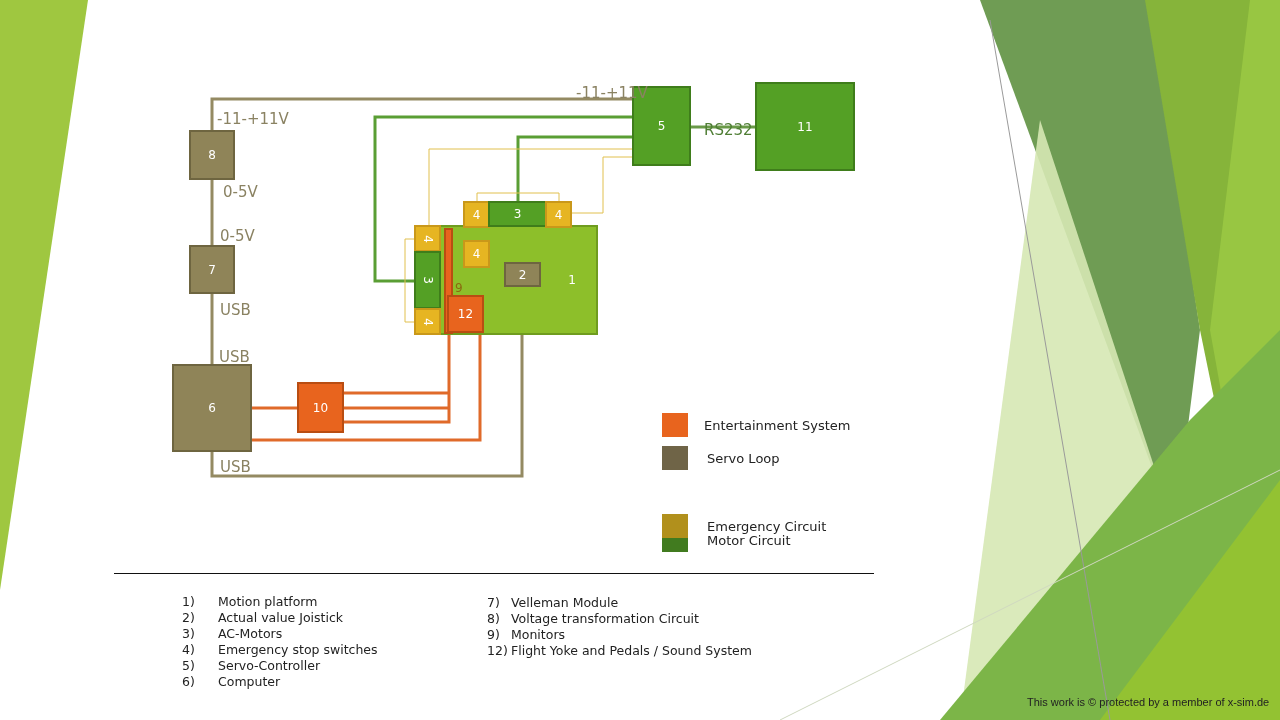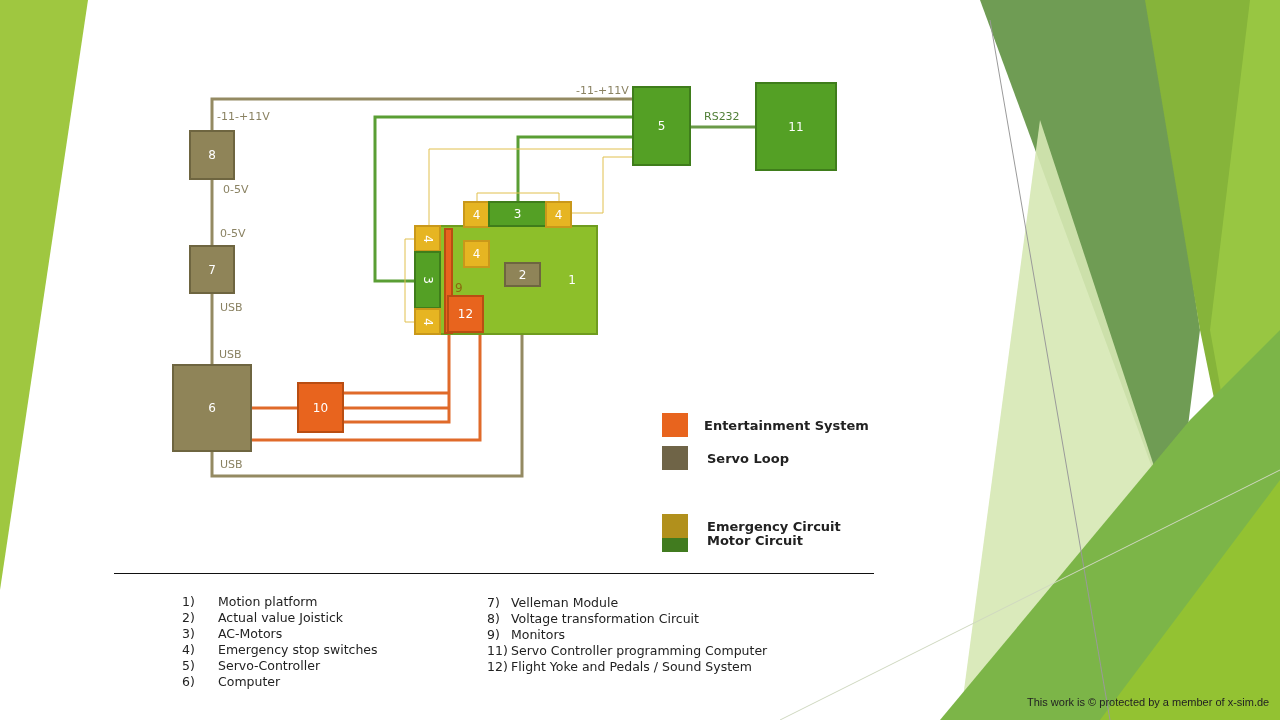--- a/index.html
+++ b/index.html
@@ -5,25 +5,25 @@
   html, body { margin:0; padding:0; }
   body { width:1280px; height:720px; position:relative; overflow:hidden; background:#ffffff; font-family:"DejaVu Sans", sans-serif; }
   #bg { position:absolute; left:0; top:0; width:1280px; height:720px; }
   #diagram { position:absolute; left:0; top:0; width:1280px; height:720px; }
   .box { position:absolute; box-sizing:border-box; display:flex; align-items:center; justify-content:center; color:#ffffff; font-size:12px; }
   .servo { background:#8f8458; border:2px solid #6e6540; }
   .motor { background:#54a025; border:2px solid #3f7d1b; }
   .ent { background:#e8641e; border:2px solid #b94d12; }
   .emerg { background:#e6b522; border:2px solid #c9981a; }
   .plat { background:#8dbf2a; border:2px solid #6f9c1f; }
-  .lbl { position:absolute; font-size:11px; color:#8a8262; white-space:nowrap; }
+  .lbl { position:absolute; font-size:15px; color:#8a8262; white-space:nowrap; }
   .rot { transform:rotate(90deg); display:inline-block; }
   .legend-item { position:absolute; display:flex; align-items:center; }
   .legend-swatch { width:26px; height:24px; margin-right:16px; }
-  .legend-text { font-size:13px; color:#222222; white-space:nowrap;font-weight:bold; }
+  .legend-text { font-size:13px; color:#222222; white-space:nowrap; }
   .list { position:absolute; font-size:12.5px; color:#222222; line-height:16px; }
   .list-row { display:flex; white-space:nowrap; }
   .num-a { width:36px; }
   .num-b { width:24px; }
   .divider { position:absolute; left:114px; top:573px; width:760px; height:1px; background:#111; }
   .footer { position:absolute; left:1027px; top:696px; font-family:"Liberation Sans", sans-serif; font-size:11px; color:#222; white-space:nowrap; }
 </style>
 </head>
 <body>
 
@@ -72,21 +72,21 @@
   </div>
 <div class="box servo" style="left:172px;top:364px;width:80px;height:88px;">
     <span>6</span>
   </div>
 <div class="box ent" style="left:297px;top:382px;width:47px;height:51px;text-align:right;">
     <span>10</span>
   </div>
 <div class="box motor" style="left:632px;top:86px;width:59px;height:80px;">
     <span>5</span>
   </div>
-<div class="box motor" style="left:755px;top:82px;width:82px;height:89px;">
+<div class="box motor" style="left:755px;top:82px;width:100px;height:89px;">
     <span>11</span>
   </div>
 
 <div class="box plat" style="left:414px;top:225px;width:184px;height:110px;justify-content:flex-end;padding-right:20px;">
     <span>1</span>
   </div>
 <div class="box servo" style="left:504px;top:262px;width:37px;height:25px;">
     <span>2</span>
   </div>
 <div class="box emerg" style="left:463px;top:201px;width:27px;height:27px;">
@@ -116,21 +116,21 @@
     <span>12</span>
   </div>
 
 <div class="lbl" style="left:576px;top:84px;">-11-+11V</div>
 <div class="lbl" style="left:217px;top:110px;">-11-+11V</div>
 <div class="lbl" style="left:223px;top:183px;">0-5V</div>
 <div class="lbl" style="left:220px;top:227px;">0-5V</div>
 <div class="lbl" style="left:220px;top:301px;">USB</div>
 <div class="lbl" style="left:219px;top:348px;">USB</div>
 <div class="lbl" style="left:220px;top:458px;">USB</div>
-<div class="lbl" style="left:704px;top:110px;color:#4f7e35;">RS232</div>
+<div class="lbl" style="left:704px;top:121px;color:#4f7e35;">RS232</div>
 
 <div>
   <div class="legend-item" style="left:662px;top:413px;">
     <div class="legend-swatch" style="background:#e8641e;"></div>
     <span class="legend-text">Entertainment System</span>
   </div>
   <div class="legend-item" style="left:662px;top:446px;">
     <div class="legend-swatch" style="background:#6f6447;margin-right:19px;"></div>
     <span class="legend-text">Servo Loop</span>
   </div>
@@ -180,22 +180,18 @@
     </div>
   <div class="list-row">
       <span class="num-b">8)</span>
       <span>Voltage  transformation Circuit</span>
     </div>
   <div class="list-row">
       <span class="num-b">9)</span>
       <span>Monitors</span>
     </div>
   <div class="list-row">
-      <span class="num-b">11)</span>
-      <span>Servo Controller  programming Computer</span>
-    </div>
-  <div class="list-row">
       <span class="num-b">12)</span>
       <span>Flight Yoke and Pedals / Sound System</span>
     </div>
 </div>
 
 <div class="footer">This work is © protected by a member of x-sim.de</div>
 
 </body></html>

